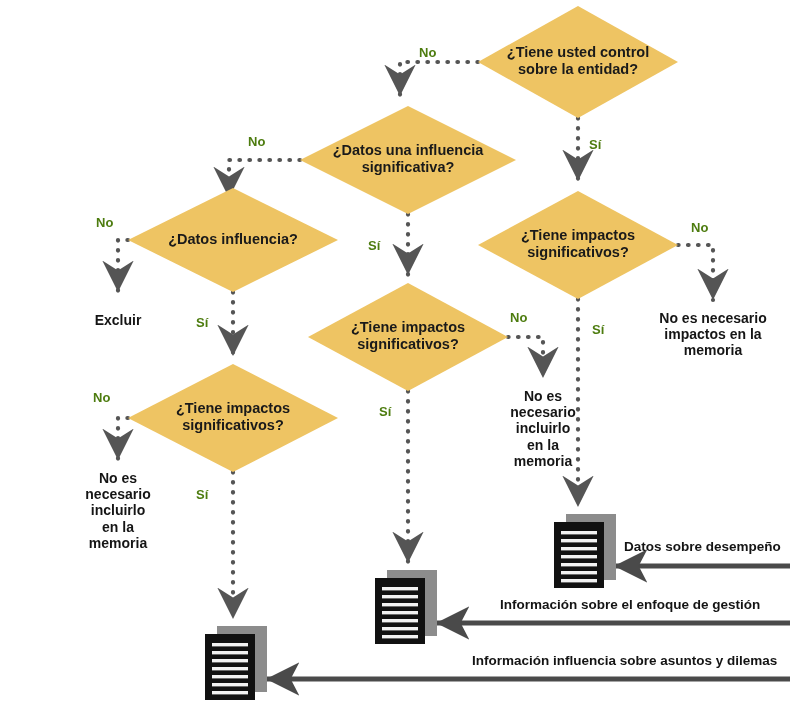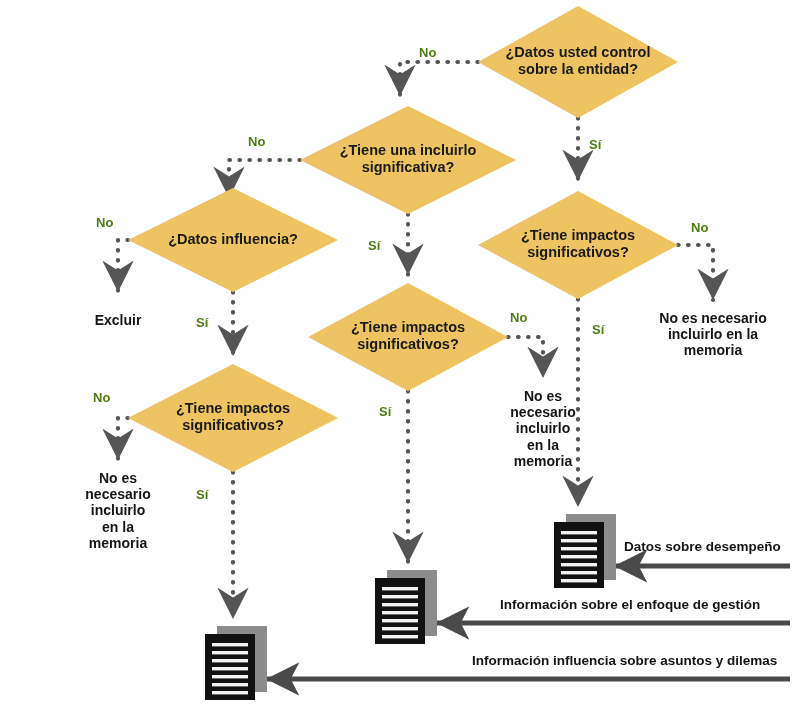--- a/index.html
+++ b/index.html
@@ -116,35 +116,35 @@
 
   <svg class="layer" viewBox="0 0 800 716">
     <polygon points="578,6 678,62 578,118 478,62" fill="#EEC463"></polygon>
     <polygon points="408,106 516,160 408,214 300,160" fill="#EEC463"></polygon>
     <polygon points="233,188 338,240 233,292 128,240" fill="#EEC463"></polygon>
     <polygon points="578,191 678,245 578,299 478,245" fill="#EEC463"></polygon>
     <polygon points="408,283 508,337 408,391 308,337" fill="#EEC463"></polygon>
     <polygon points="233,364 338,418 233,472 128,418" fill="#EEC463"></polygon>
   </svg>
 
-  <div class="node-text diamond-label" style="left:468px; top:44px; width:220px;">¿Datos usted control
+  <div class="node-text diamond-label" style="left:468px; top:44px; width:220px;">¿Tiene usted control
 sobre la entidad?</div>
-  <div class="node-text diamond-label" style="left:298px; top:142px; width:220px;">¿Tiene una incluirlo
+  <div class="node-text diamond-label" style="left:298px; top:142px; width:220px;">¿Datos una influencia
 significativa?</div>
   <div class="node-text diamond-label" style="left:133px; top:231px; width:200px;">¿Datos influencia?</div>
   <div class="node-text diamond-label" style="left:478px; top:227px; width:200px;">¿Tiene impactos
 significativos?</div>
   <div class="node-text diamond-label" style="left:308px; top:319px; width:200px;">¿Tiene impactos
 significativos?</div>
   <div class="node-text diamond-label" style="left:133px; top:400px; width:200px;">¿Tiene impactos
 significativos?</div>
 
   <div class="node-text terminal-label" style="left:43px; top:312px; width:150px;">Excluir</div>
   <div class="node-text terminal-label" style="left:638px; top:310px; width:150px;">No es necesario
-incluirlo en la
+impactos en la
 memoria</div>
   <div class="node-text terminal-label" style="left:488px; top:388px; width:110px;">No es
 necesario
 incluirlo
 en la
 memoria</div>
   <div class="node-text terminal-label" style="left:48px; top:470px; width:140px;">No es
 necesario
 incluirlo
 en la

